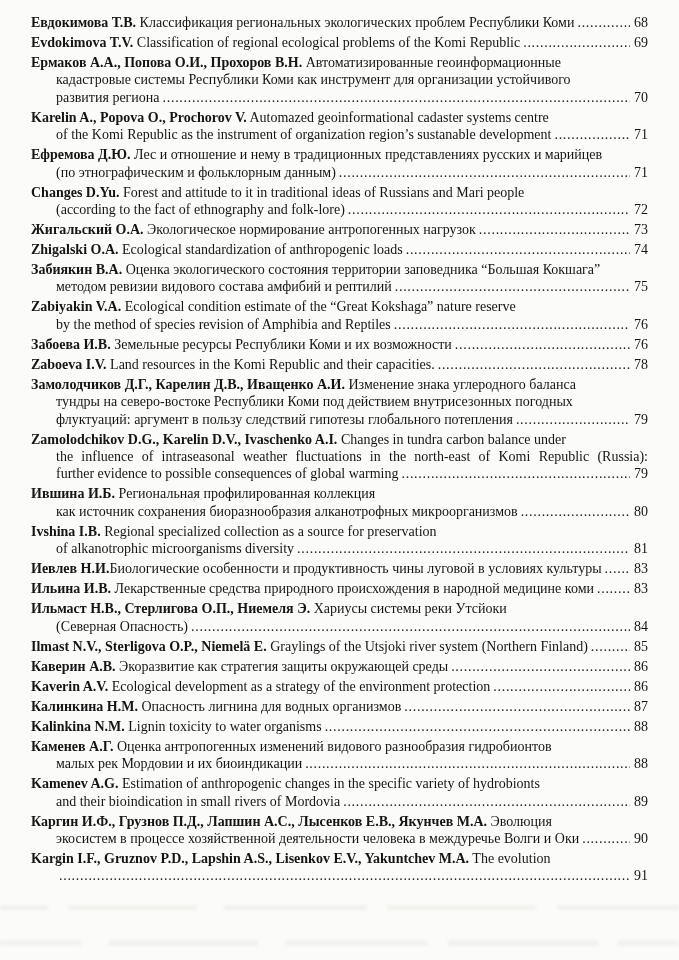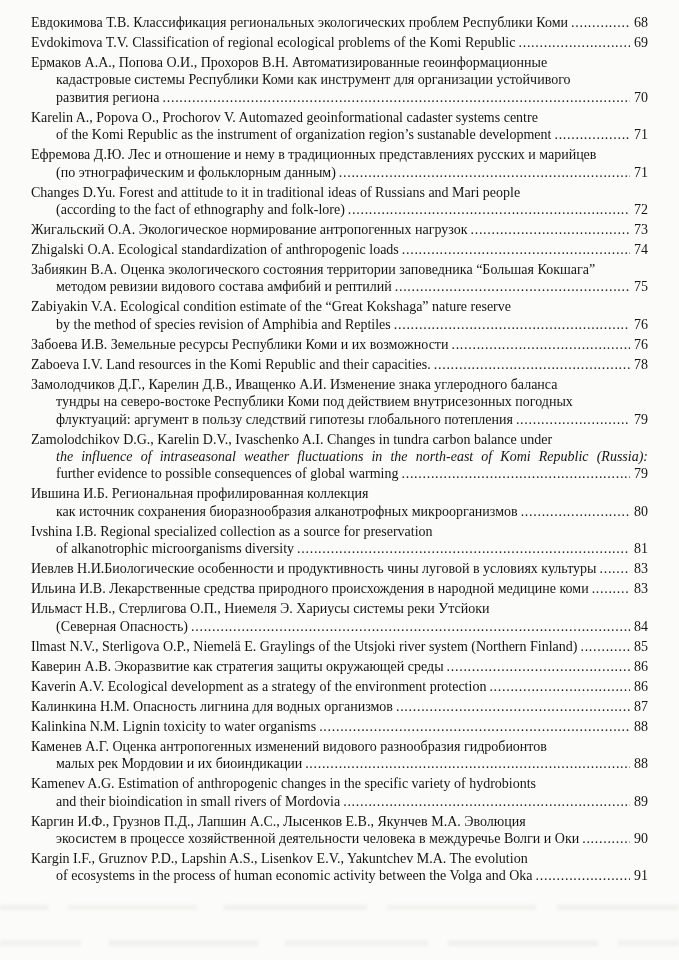--- a/index.html
+++ b/index.html
@@ -19,22 +19,22 @@
   .entry { margin-bottom: 2.6px; }
   .line {
     display: flex;
     align-items: baseline;
     font-size: 14px;
     line-height: 17.4px;
     overflow: hidden;
   }
   .line .text { white-space: nowrap; flex: 0 1 auto; min-width: 0; }
   .line.cont { padding-left: 25px; }
-  .line.justify .text { flex: 1 1 auto; text-align-last: justify; font-style: italic; }
-  .authors { font-weight: normal; text-align: right; }
+  .line.justify .text { flex: 1 1 auto; text-align-last: justify; }
+  .authors { font-weight: bold; text-align: right; }
   .dots {
     flex: 1 1 20px;
     min-width: 0;
     overflow: hidden;
     margin-left: 3px;
     white-space: nowrap;
   }
   .dots::after {
     content: "......................................................................................................................................................................................";
     letter-spacing: 0.7px;
@@ -306,21 +306,20 @@
           <span class="text">экосистем в процессе хозяйственной деятельности человека в междуречье Волги и Оки</span>
           <span class="dots"></span>
           <span class="pagenum">90</span>
         </div>
       </div>
       <div class="entry">
         <div class="line first">
           <span class="text"><span class="authors">Kargin I.F., Gruznov P.D., Lapshin A.S., Lisenkov E.V., Yakuntchev M.A.</span> The evolution</span>
         </div>
         <div class="line cont">
-          <span class="text">of ecosystems in the process of human economic activity between the Volga and Oka</span>
           <span class="dots"></span>
           <span class="pagenum">91</span>
         </div>
       </div>
     </div>
   <div class="footer">
     <span>199</span>
   </div>
   <div class="artifact a1"></div>
   <div class="artifact a2"></div>

